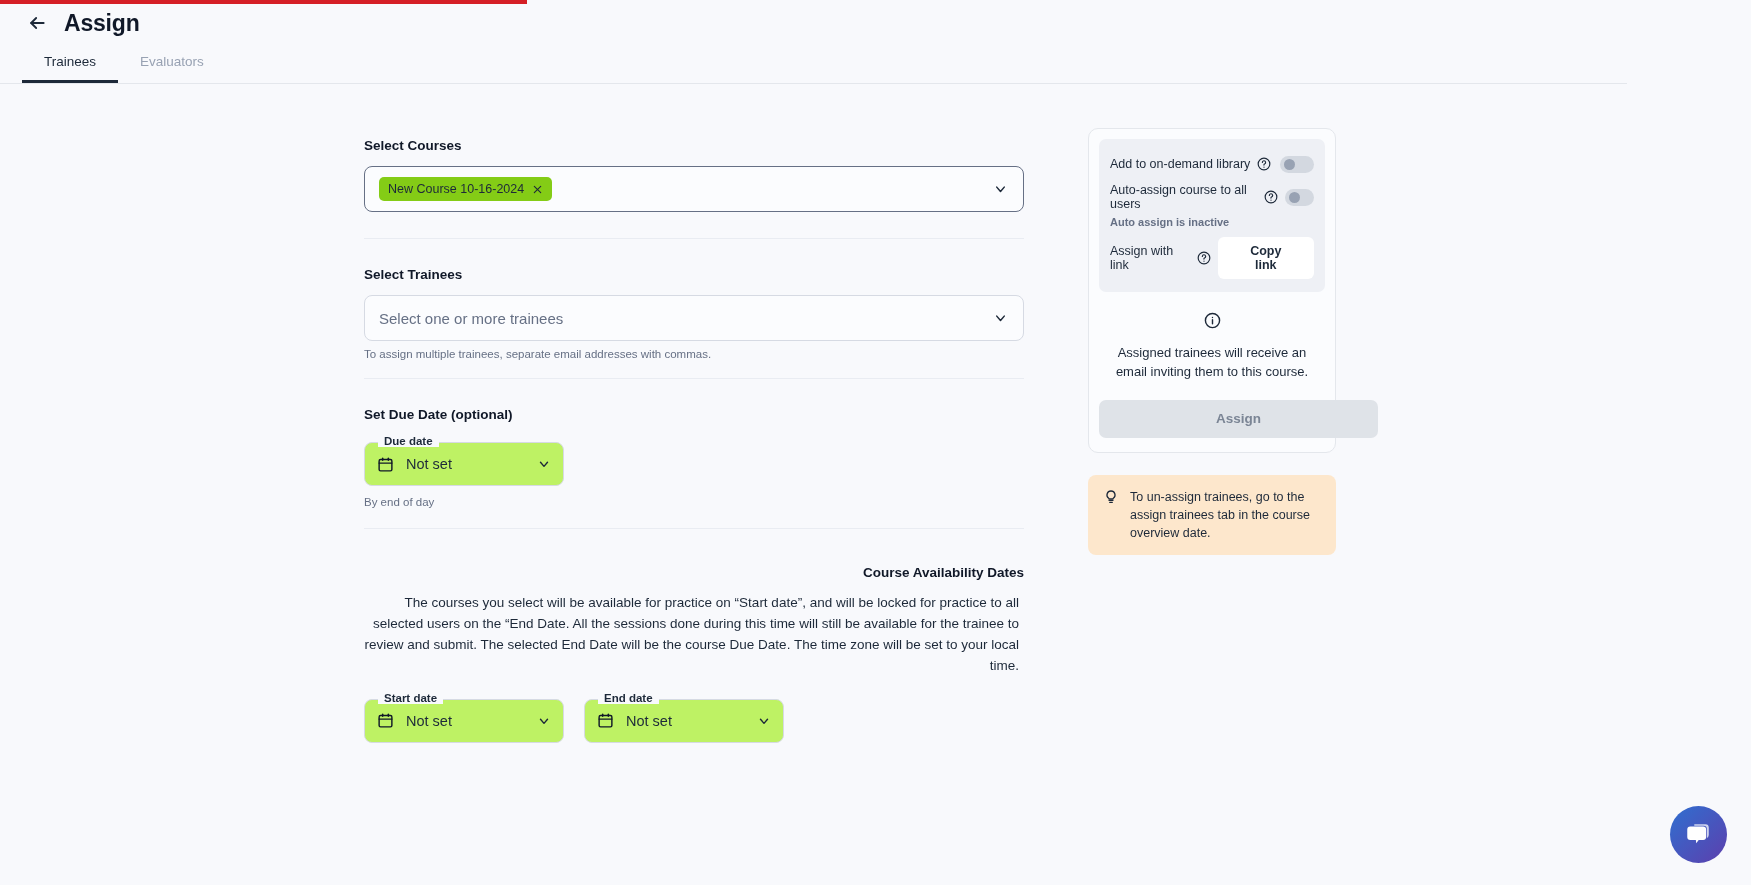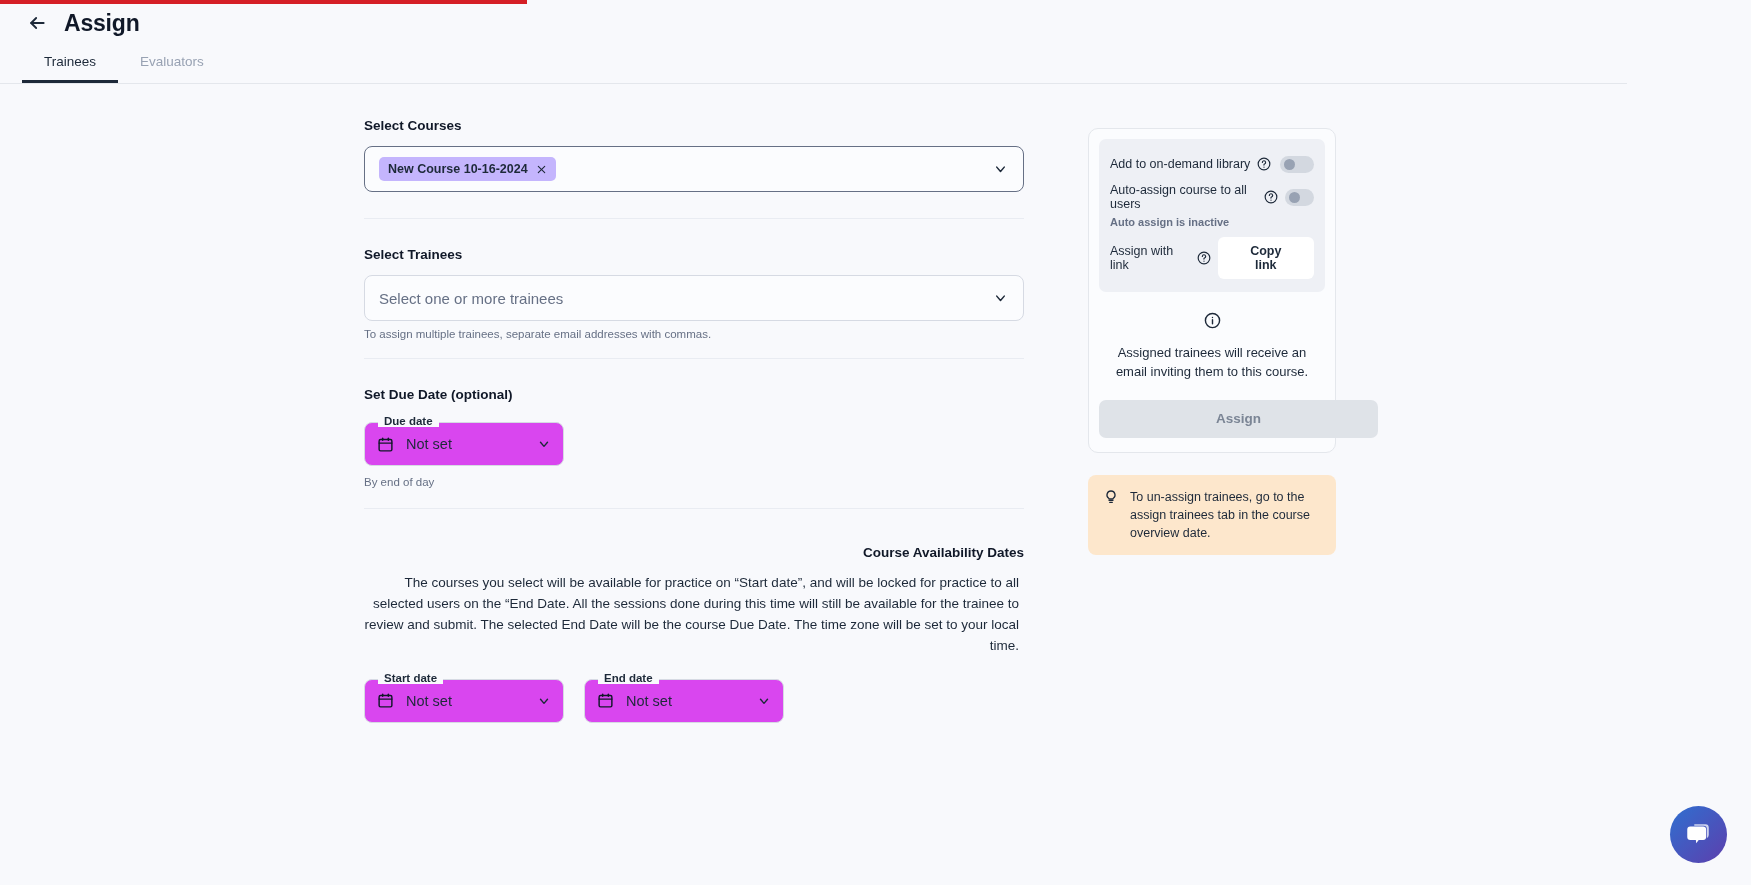--- a/index.html
+++ b/index.html
@@ -62,21 +62,21 @@
   }
   .tab.active {
     color: #1d2939;
     border-bottom-color: #1d2939;
     font-weight: 500;
   }
 
   
   #form-column {
     position: absolute;
-    top: 72px; left: 364px;
+    top: 92px; left: 364px;
     width: 660px;
   }
   .section { padding-top: 0; }
   .section-title {
     font-size: 13.5px; font-weight: bold;
     color: #101828;
     margin-bottom: 13px;
   }
   .divider {
     border-top: 1px solid #e9ecf2;
@@ -101,40 +101,40 @@
   }
   .chevron {
     position: absolute; right: 15px; top: 50%;
     transform: translateY(-50%);
     color: #1d2939;
     display: flex;
   }
   .chip {
     display: inline-flex; align-items: center;
     gap: 8px;
-    background: #c4b5fd;
+    background: #84cc16;
     border-radius: 5px;
     padding: 5px 9px;
     font-size: 12.5px;
-    font-weight: bold;
+    font-weight: normal;
     color: #1d2939;
   }
   .chip-x { cursor: pointer; display: flex; color: #1d2939; }
   .helper-text {
     font-size: 11.5px; color: #667085;
     margin-top: 7px;
   }
 
   
   .date-field {
     position: relative;
     height: 44px;
     border: 1px solid #d6dae3;
     border-radius: 8px;
-    background: #d946ef;
+    background: #bef264;
     display: flex; align-items: center;
     padding: 0 12px;
     cursor: pointer;
   }
   .date-field .legend {
     position: absolute;
     top: -8px; left: 13px;
     background: #f8f9fc;
     padding: 0 6px;
     font-size: 11.5px;

